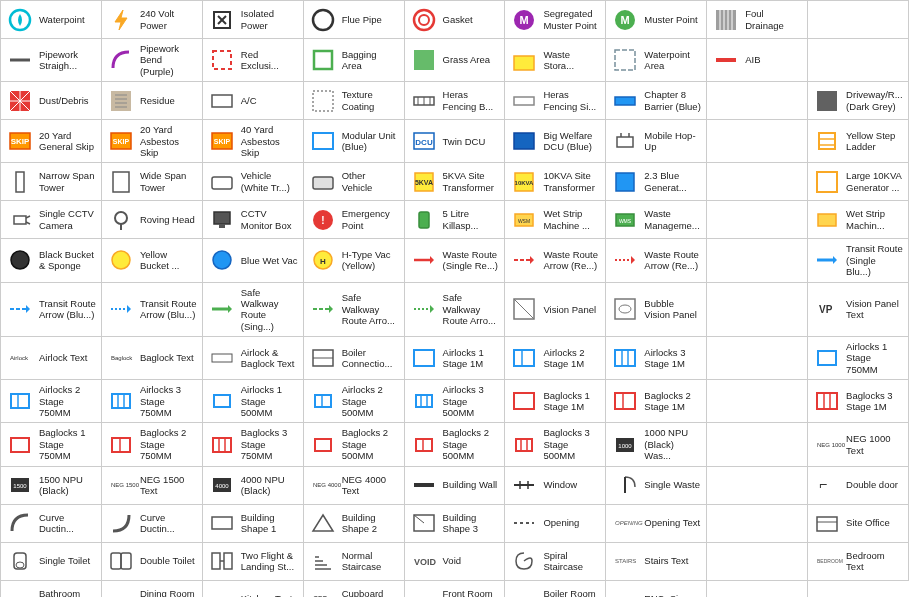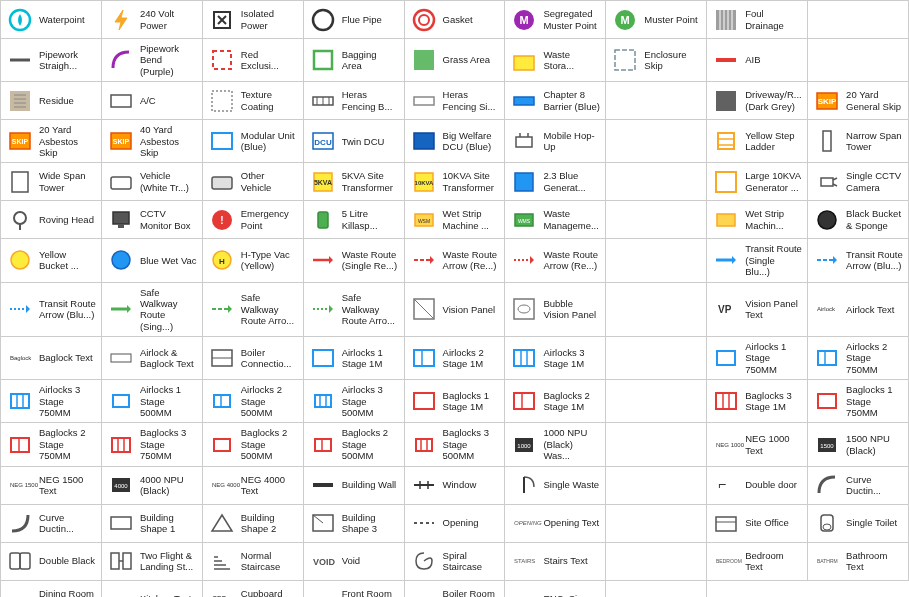--- a/index.html
+++ b/index.html
@@ -169,31 +169,43 @@
         </svg>
       </div>
       <span class="cell-label">Waste Stora...</span>
     </div>
     <div class="cell">
       <div class="icon-box">
         <svg width="24" height="24">
           <rect x="2" y="2" width="20" height="20" fill="none" stroke="#78909c" stroke-width="1.5" stroke-dasharray="5,2"></rect>
         </svg>
       </div>
-      <span class="cell-label">Enclosure Skip</span>
+      <span class="cell-label">Waterpoint Area</span>
     </div>
     <div class="cell">
       <div class="icon-box">
         <svg width="24" height="24">
           <line x1="2" y1="12" x2="22" y2="12" stroke="#e53935" stroke-width="4"></line>
         </svg>
       </div>
       <span class="cell-label">AIB</span>
     </div>
     <div class="cell"></div>
+    <div class="cell">
+      <div class="icon-box">
+        <svg width="24" height="24">
+          <rect x="2" y="2" width="20" height="20" fill="#e53935"></rect>
+          <line x1="2" y1="2" x2="22" y2="22" stroke="#fff" stroke-width="1"></line>
+          <line x1="22" y1="2" x2="2" y2="22" stroke="#fff" stroke-width="1"></line>
+          <line x1="12" y1="2" x2="12" y2="22" stroke="#fff" stroke-width="1"></line>
+          <line x1="2" y1="12" x2="22" y2="12" stroke="#fff" stroke-width="1"></line>
+        </svg>
+      </div>
+      <span class="cell-label">Dust/Debris</span>
+    </div>
     <div class="cell">
       <div class="icon-box">
         <svg width="24" height="24">
           <rect x="2" y="2" width="20" height="20" fill="#c8b9a2"></rect>
           <line x1="6" y1="6" x2="18" y2="6" stroke="#888" stroke-width="1"></line>
           <line x1="6" y1="10" x2="18" y2="10" stroke="#888" stroke-width="1"></line>
           <line x1="6" y1="14" x2="18" y2="14" stroke="#888" stroke-width="1"></line>
           <line x1="6" y1="18" x2="18" y2="18" stroke="#888" stroke-width="1"></line>
         </svg>
       </div>
@@ -966,21 +978,21 @@
       </div>
       <span class="cell-label">Single Toilet</span>
     </div>
     <div class="cell">
       <div class="icon-box">
         <svg width="24" height="24">
           <rect x="2" y="4" width="10" height="16" rx="2" fill="none" stroke="#555" stroke-width="1.5"></rect>
           <rect x="12" y="4" width="10" height="16" rx="2" fill="none" stroke="#555" stroke-width="1.5"></rect>
         </svg>
       </div>
-      <span class="cell-label">Double Black</span>
+      <span class="cell-label">Double Toilet</span>
     </div>
     <div class="cell">
       <div class="icon-box">
         <svg width="24" height="24">
           <rect x="2" y="4" width="8" height="16" fill="none" stroke="#555" stroke-width="1.5"></rect>
           <rect x="14" y="4" width="8" height="16" fill="none" stroke="#555" stroke-width="1.5"></rect>
           <line x1="10" y1="12" x2="14" y2="12" stroke="#555" stroke-width="1.5"></line>
         </svg>
       </div>
       <span class="cell-label">Two Flight &amp; Landing St...</span>

